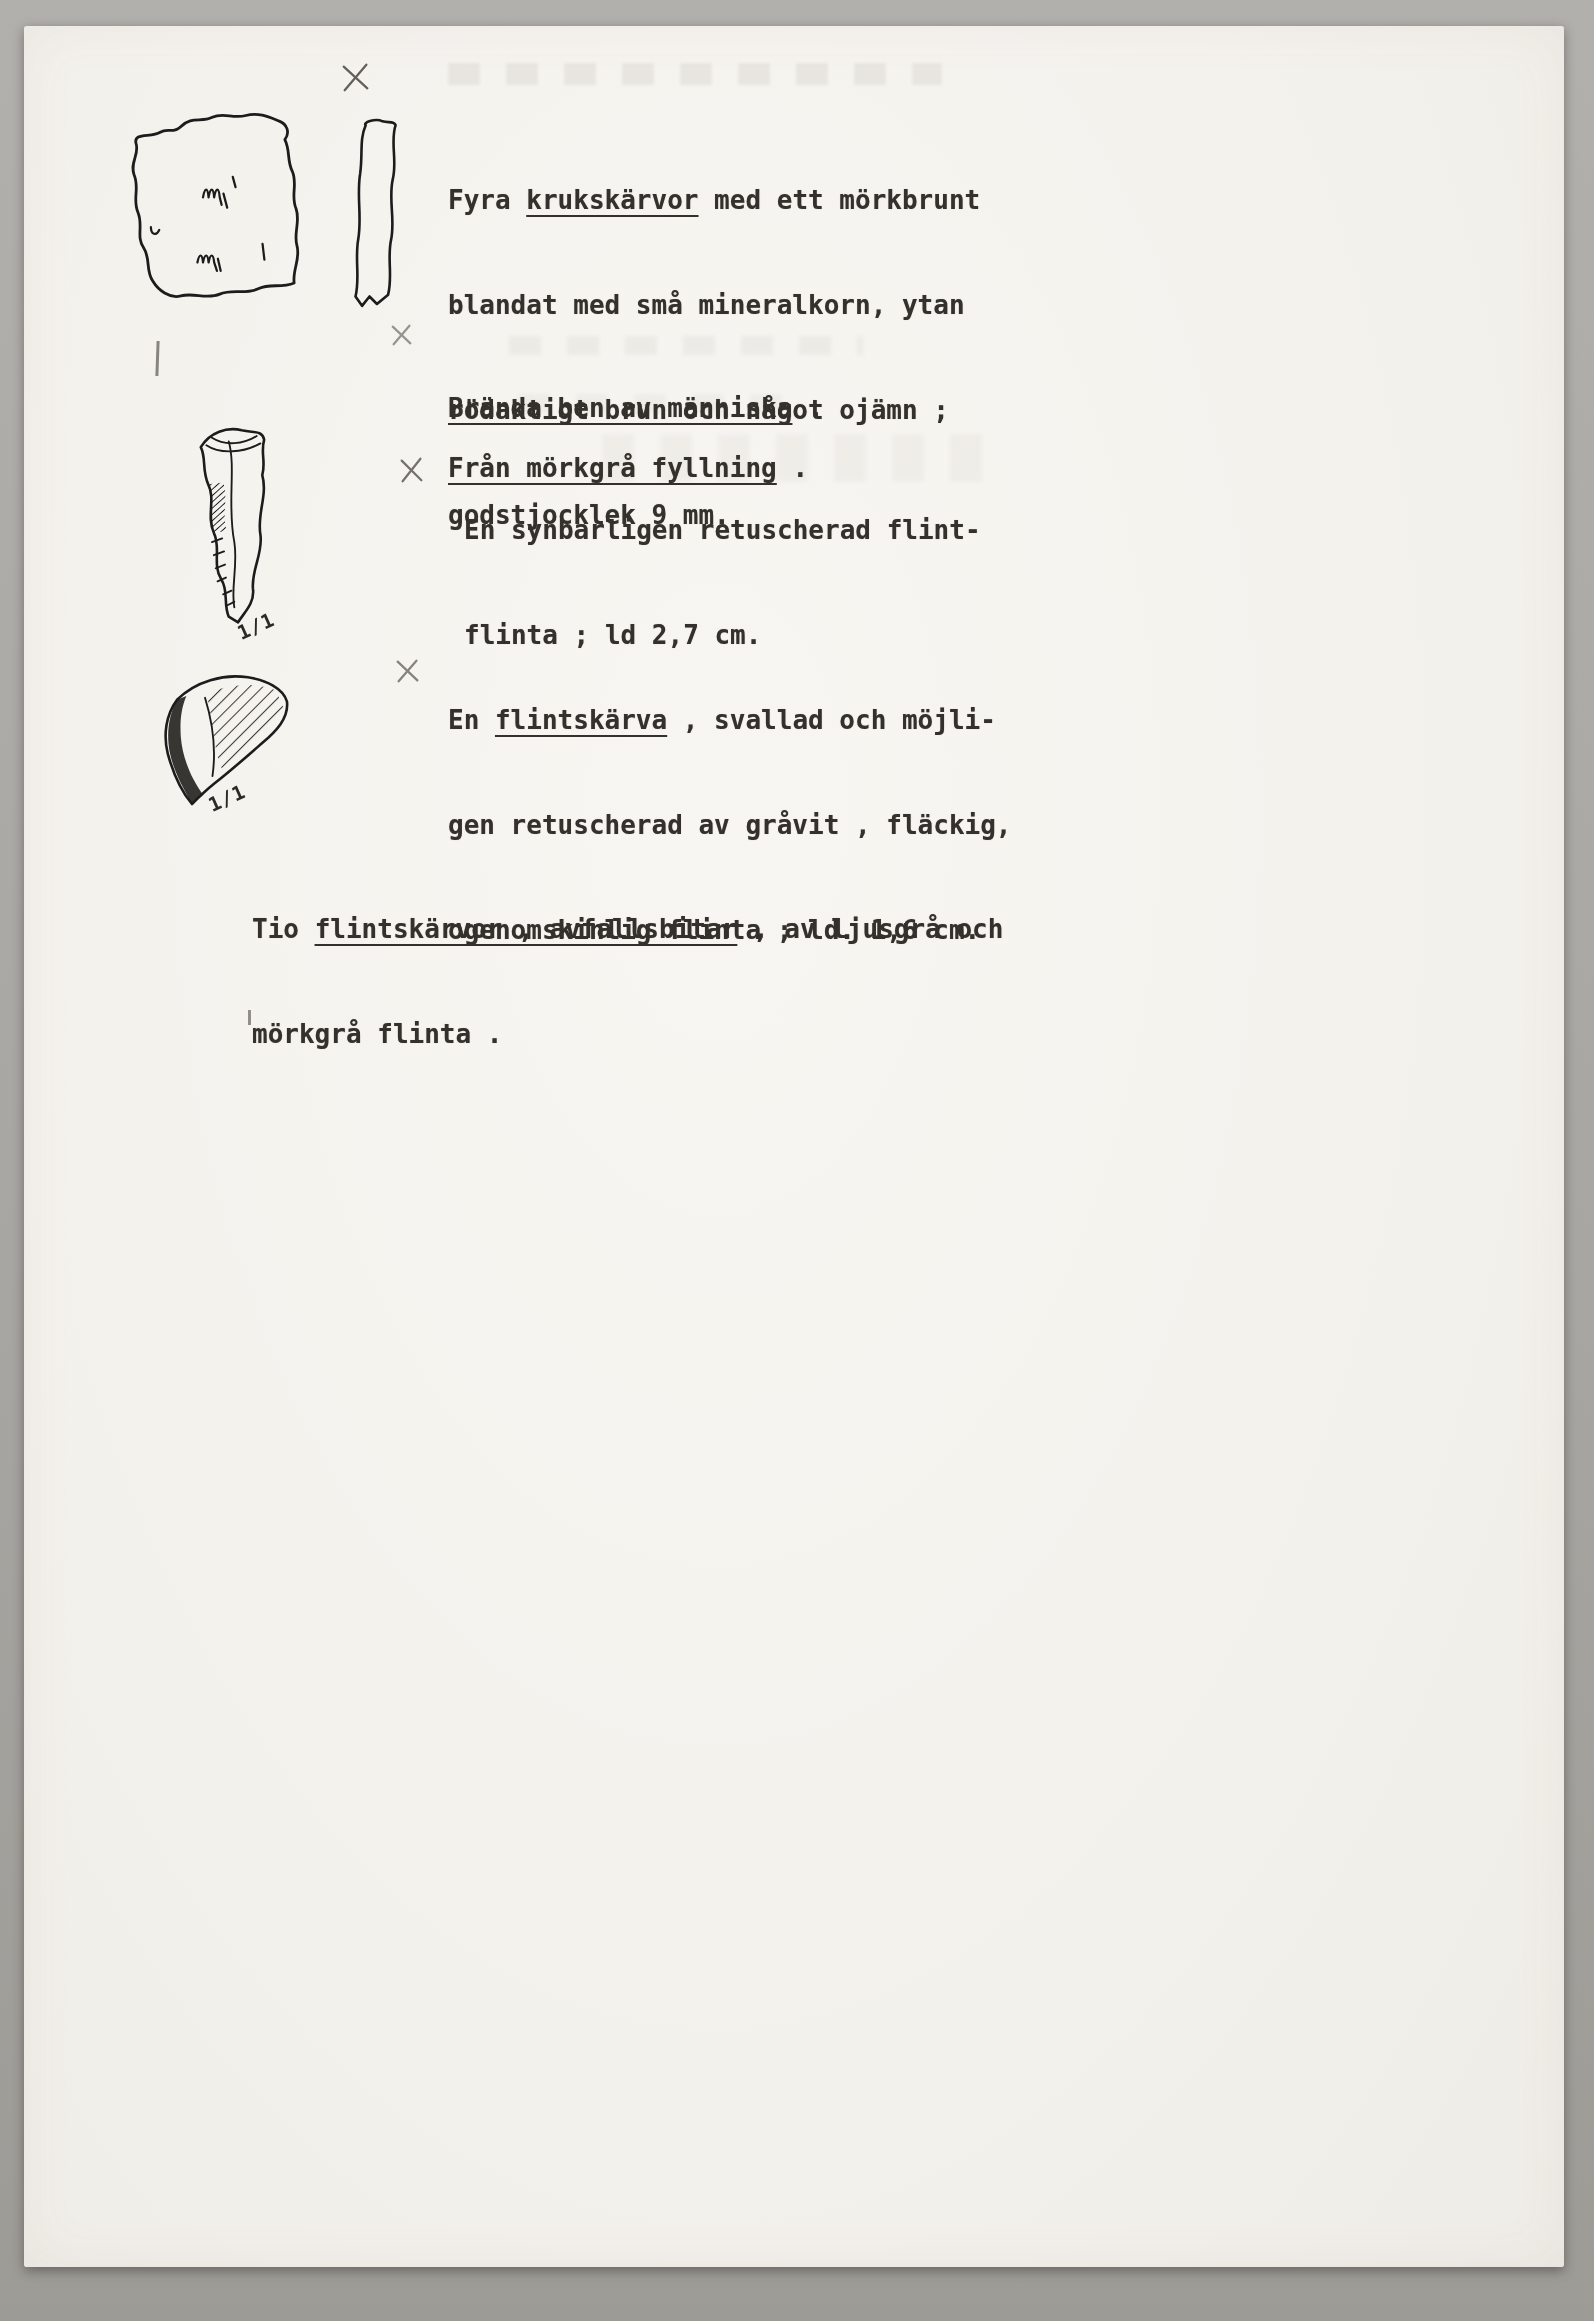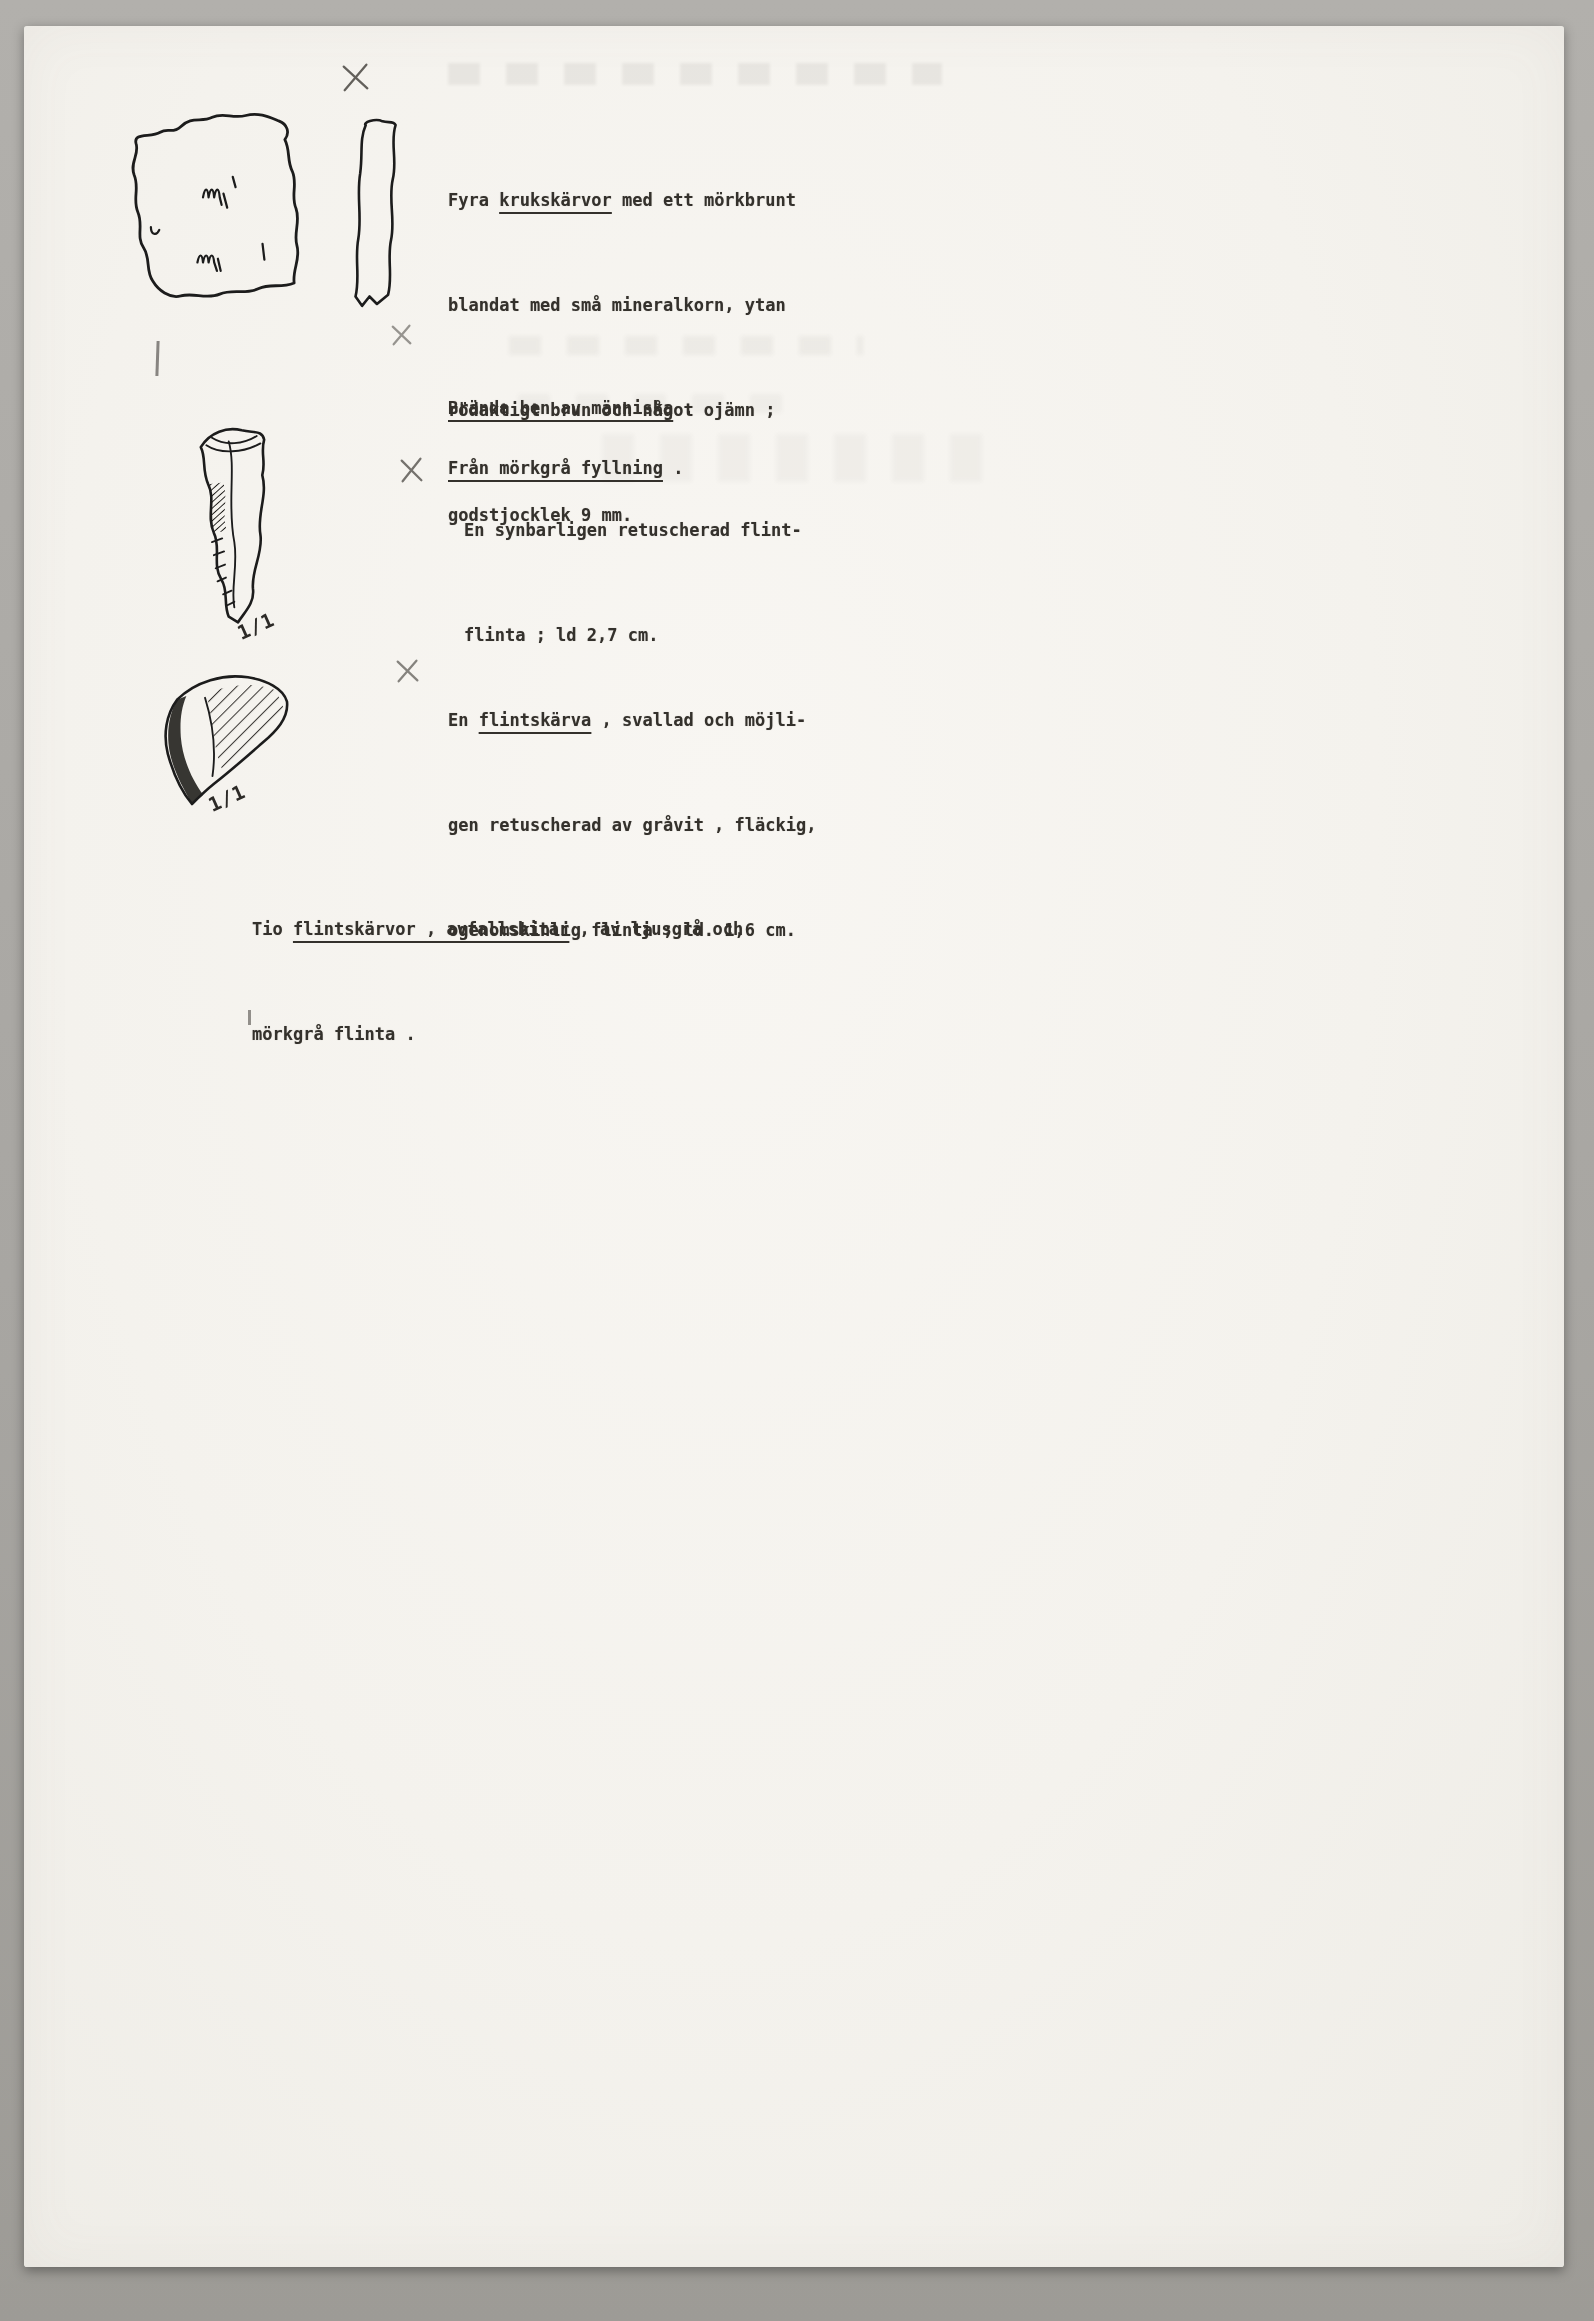--- a/index.html
+++ b/index.html
@@ -8,21 +8,21 @@
     background:linear-gradient(180deg,#b2b0ac 0%,#a8a6a2 55%,#9d9b96 100%);
     font-family:"DejaVu Sans Mono","Liberation Mono",monospace;
   }
   .paper{
     position:absolute;left:24px;top:26px;width:1540px;height:2241px;
     background:radial-gradient(ellipse at 45% 35%, #f8f6f2 0%, #f4f2ed 55%, #eeece6 100%);
     box-shadow:0 3.7px 11.2px rgba(0,0,0,.35), inset 0 0 56px rgba(120,110,95,.06);
     border-radius:2.8px;
   }
   .typed{
-    position:absolute;color:#34312c;font-size:17px;line-height:35px;
+    position:absolute;color:#34312c;font-size:26px;line-height:35px;
     font-weight:700;white-space:pre;text-shadow:0 0 0.9px rgba(60,54,46,.35);
   }
   .typed .line{height:35px;}
   .u{text-decoration:underline;text-decoration-thickness:2.3px;text-underline-offset:5.6px;}
   .p1{left:424px;top:87px;}
   .h1{left:424px;top:295px;}
   .h2{left:424px;top:355px;}
   .p2{left:440px;top:417px;}
   .p3{left:424px;top:607px;}
   .p4{left:228px;top:816px;}

